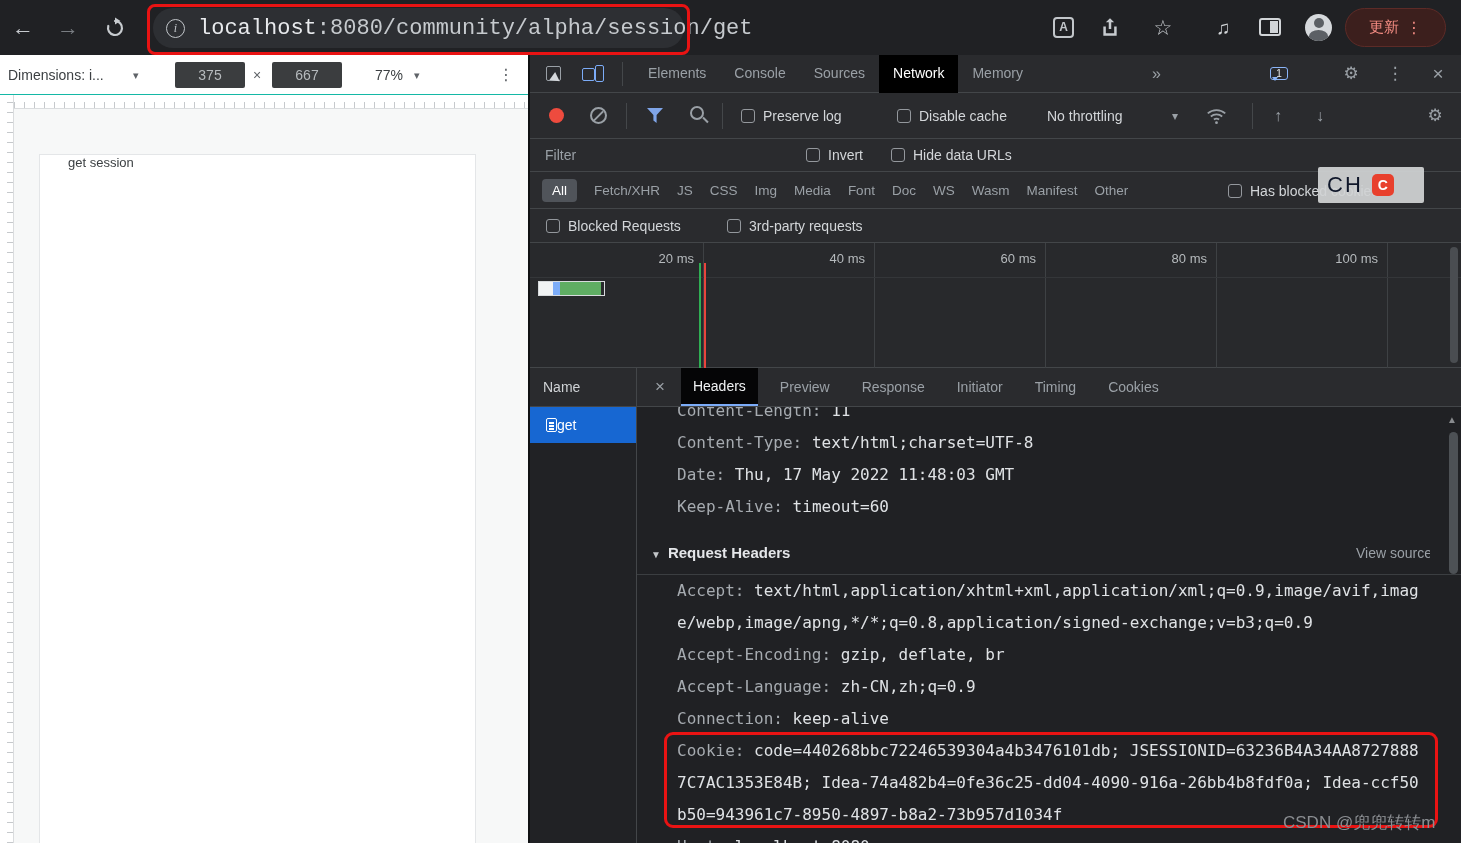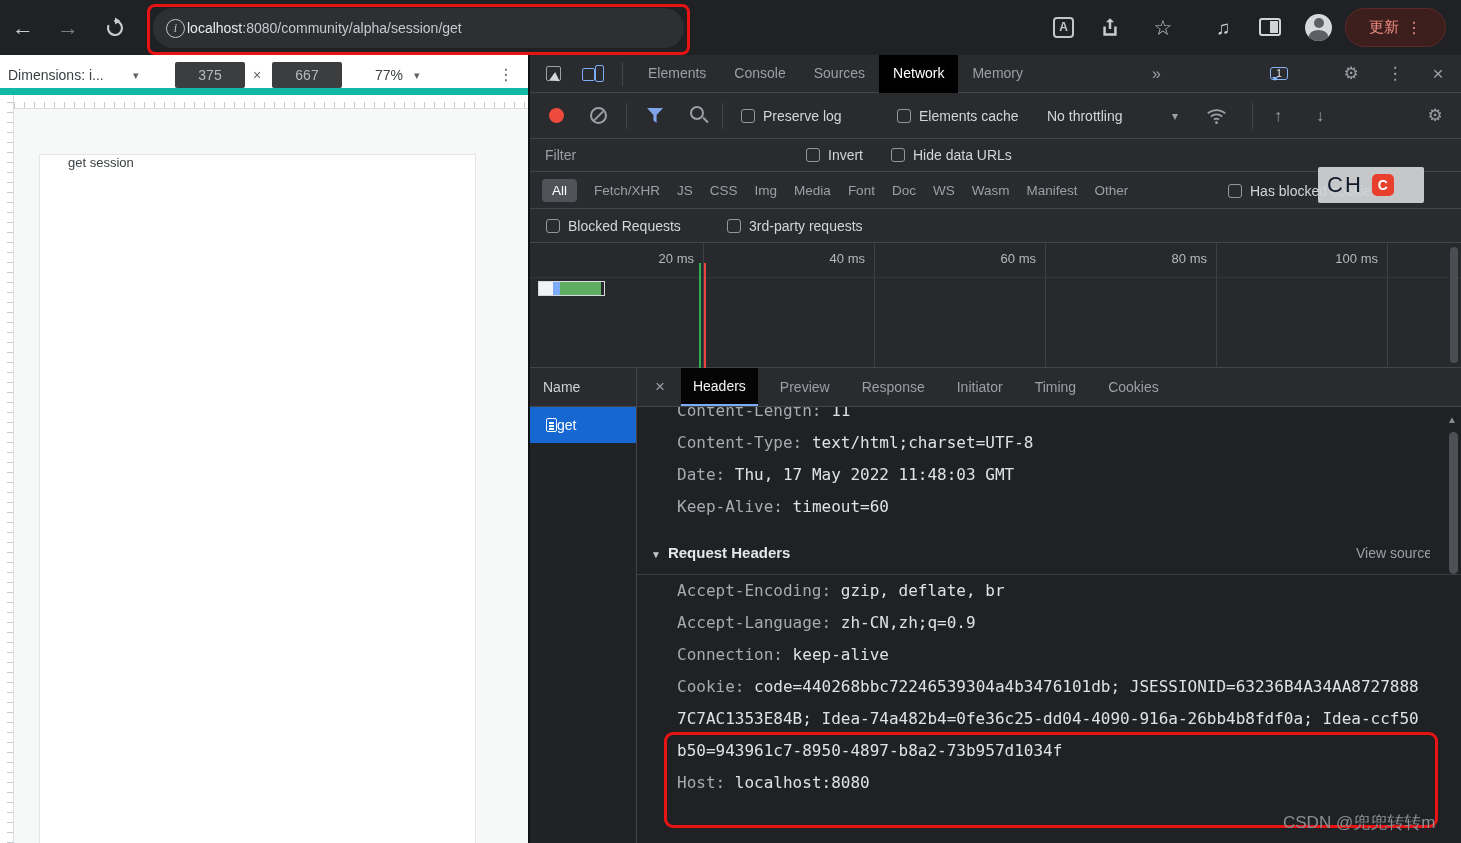--- a/index.html
+++ b/index.html
@@ -9,42 +9,42 @@
 
   
   .topbar{position:absolute;left:0;top:0;width:1461px;height:55px;background:#202124;}
   .navic{position:absolute;top:0;height:55px;width:34px;display:flex;align-items:center;justify-content:center;
          font-size:22px;color:#c7cbcf;}
   .navic.dim{color:#797d82;}
   .urlbar{position:absolute;left:153px;top:8px;width:531px;height:40px;background:#2d2f33;border-radius:20px;
           display:flex;align-items:center;}
   .infoic{width:19px;height:19px;border:1.6px solid #c2c6ca;border-radius:50%;margin-left:13px;flex:0 0 19px;
           font-size:12px;line-height:16px;text-align:center;color:#c2c6ca;font-family:"Liberation Serif",serif;font-style:italic;}
-  .urltxt{margin-left:2px;font-size:14px;color:#e8eaed;white-space:nowrap;}
+  .urltxt{margin-left:13px;font-size:22px;color:#e8eaed;white-space:nowrap;font-family:Liberation Mono, monospace;}
   .urltxt .path{color:#c6cace;}
   .transic{position:absolute;left:1053px;top:17px;width:21px;height:21px;border:2px solid #c2c6ca;border-radius:4px;
            color:#c2c6ca;font-size:12px;font-weight:700;text-align:center;line-height:17px;}
   .shareic{position:absolute;left:1100px;top:16px;}
   .staric{position:absolute;left:1146px;top:0;width:34px;height:55px;display:flex;align-items:center;justify-content:center;
           font-size:21px;color:#c7cbcf;}
   .mediaic{position:absolute;left:1206px;top:0;width:34px;height:55px;display:flex;align-items:center;justify-content:center;
            font-size:19px;color:#d2d5d8;}
   .sidepanel{position:absolute;left:1259px;top:18px;width:22px;height:18px;border:2px solid #d2d5d8;border-radius:3px;}
   .sidepanel::after{content:"";position:absolute;right:1px;top:1px;width:8px;height:12px;background:#d2d5d8;}
   .avatar{position:absolute;left:1305px;top:14px;width:27px;height:27px;border-radius:50%;background:#d6d9dc;overflow:hidden;}
   .avhead{position:absolute;left:8.5px;top:4px;width:10px;height:10px;border-radius:50%;background:#5c6065;}
   .avbody{position:absolute;left:4px;top:16px;width:19px;height:12px;border-radius:50% 50% 0 0;background:#5c6065;}
   .update{position:absolute;left:1345px;top:8px;width:101px;height:39px;border-radius:20px;background:#3c1f1d;
           border:1px solid #5d2b27;display:flex;align-items:center;justify-content:center;gap:7px;
           color:#f28b82;font-size:15px;}
   .update .dots{font-size:16px;}
 
   
   .leftpane{position:absolute;left:0;top:55px;width:528px;height:788px;background:#f7f8f8;}
-  .devicebar{position:absolute;left:0;top:0;width:528px;height:40px;background:#fff;border-bottom:7px solid #14b8a6;
+  .devicebar{position:absolute;left:0;top:0;width:528px;height:40px;background:#fff;border-bottom:1px solid #14b8a6;
              color:#3c4043;font-size:14px;}
   .dimlabel{position:absolute;left:8px;top:0;line-height:40px;}
   .dcaret{position:absolute;top:0;line-height:40px;color:#5f6368;font-size:11px;}
   .diminput{position:absolute;top:7px;width:70px;height:26px;background:#3b3d3f;border-radius:2px;color:#b6babd;
             text-align:center;line-height:26px;}
   .dimx{position:absolute;left:250px;top:0;line-height:40px;color:#5f6368;width:14px;text-align:center;}
   .zoom{position:absolute;left:375px;top:0;line-height:40px;}
   .dbdots{position:absolute;left:494px;top:0;width:24px;line-height:40px;text-align:center;color:#5f6368;font-size:16px;}
   .rulertop{position:absolute;left:14px;top:40px;width:514px;height:14px;background:#fff;border-bottom:1px solid #dadcde;
             background-image:repeating-linear-gradient(90deg,#c6c9cc 0 1px,transparent 1px 10px);
@@ -234,21 +234,21 @@
       <span class="vsep" style="left:96px;top:10px;height:26px"></span>
       <span class="icfunnel"></span>
       <span class="icsearch"></span>
       <span class="vsep" style="left:192px;top:10px;height:26px"></span>
       <span class="cbrow" style="left:211px">
         <span class="cb"></span>
         <span>Preserve log</span>
       </span>
       <span class="cbrow" style="left:367px">
         <span class="cb"></span>
-        <span>Elements cache</span>
+        <span>Disable cache</span>
       </span>
       <span class="throttle">No throttling</span>
       <span class="arrowic" style="left:630px;font-size:12px">▾</span>
       <span style="position:absolute;left:676px;top:15px">
         <svg width="21" height="17" viewBox="0 0 24 19" fill="none" stroke="#9aa0a6" stroke-width="2">
           <path d="M2 6a15 15 0 0 1 20 0"></path>
             <path d="M5.5 9.5a10 10 0 0 1 13 0"></path>
             <path d="M9 13a5 5 0 0 1 6 0"></path>
           <circle cx="12" cy="16.5" r="1.6" fill="#9aa0a6" stroke="none"></circle>
         </svg>
@@ -356,20 +356,24 @@
             <span class="hval">Thu, 17 May 2022 11:48:03 GMT</span>
           </div>
           <div class="hrow">
             <span class="hname">Keep-Alive:</span>
             <span class="hval">timeout=60</span>
           </div>
           <div class="sec">
             <span class="tri">▼</span><span>Request Headers</span>
           </div>
           <div class="hrow">
+            <span class="hname">Accept:</span>
+            <span class="hval">text/html,application/xhtml+xml,application/xml;q=0.9,image/avif,image/webp,image/apng,*/*;q=0.8,application/signed-exchange;v=b3;q=0.9</span>
+          </div>
+          <div class="hrow">
             <span class="hname">Accept-Encoding:</span>
             <span class="hval">gzip, deflate, br</span>
           </div>
           <div class="hrow">
             <span class="hname">Accept-Language:</span>
             <span class="hval">zh-CN,zh;q=0.9</span>
           </div>
           <div class="hrow">
             <span class="hname">Connection:</span>
             <span class="hval">keep-alive</span>

